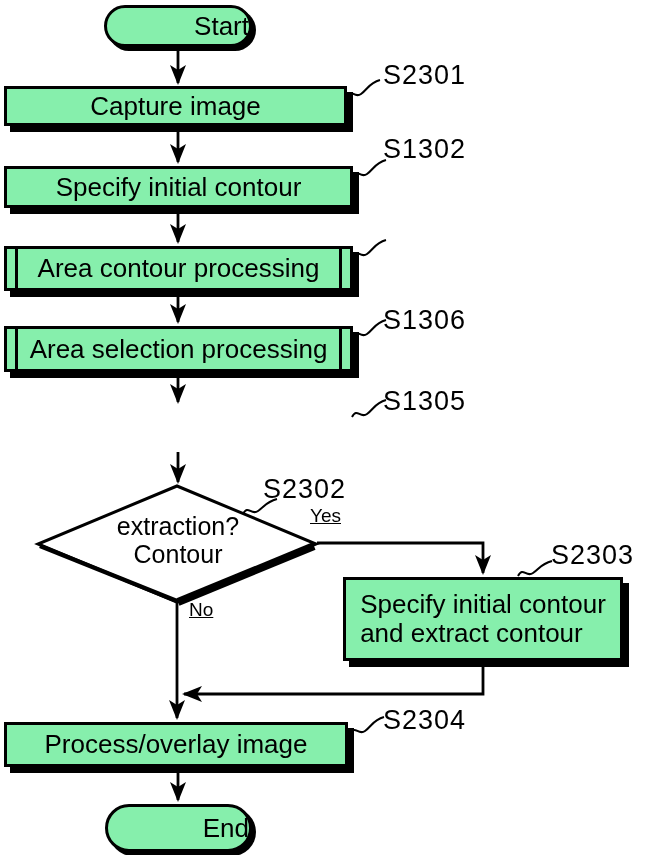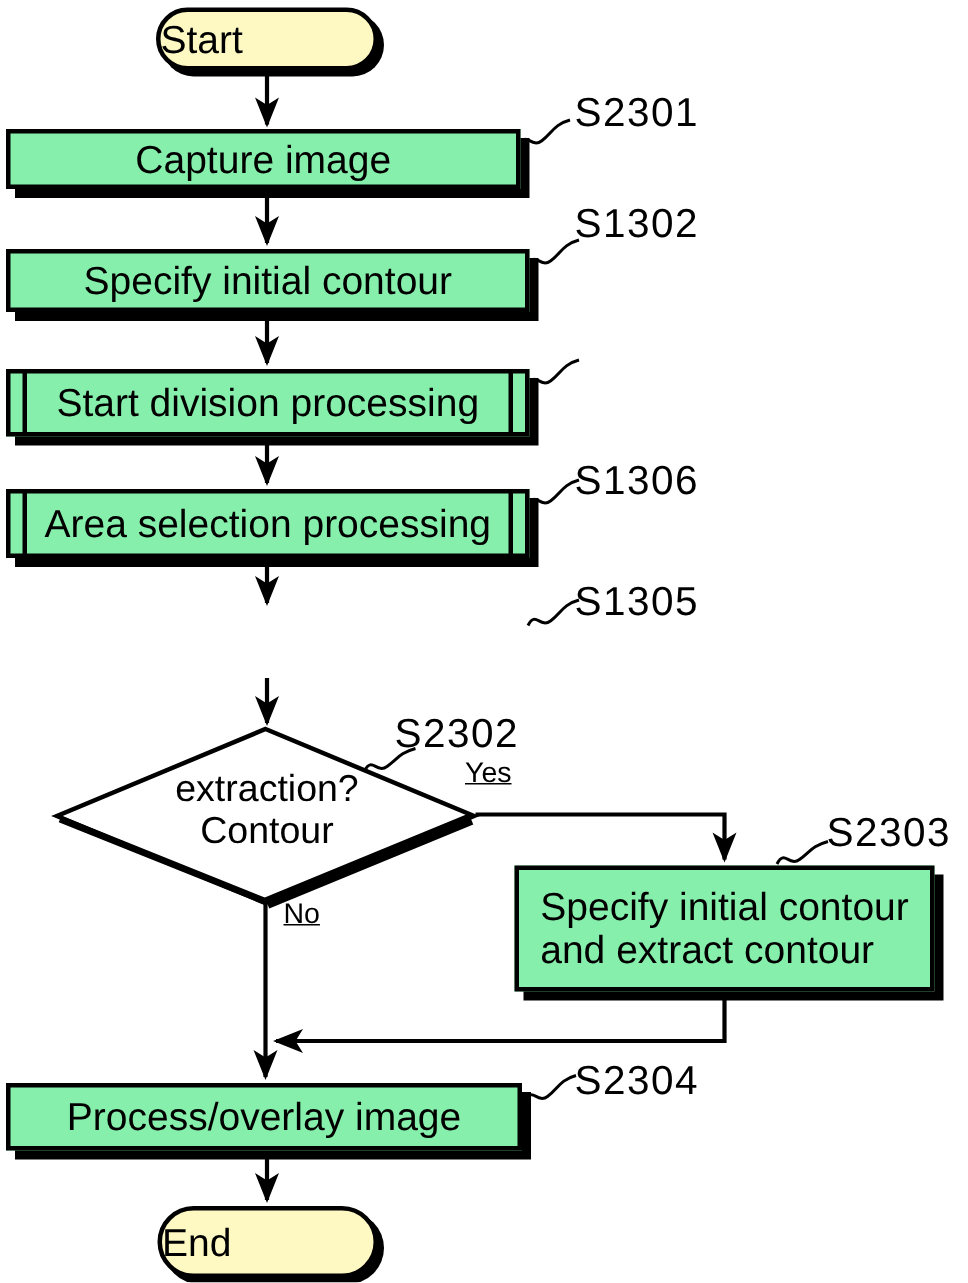--- a/index.html
+++ b/index.html
@@ -9,23 +9,23 @@
     font-family:"Liberation Sans", sans-serif; color:#000; overflow:hidden;
   }
   .overlay { position:absolute; left:0; top:0; width:645px; height:855px; }
   .box {
     position:absolute; background:#86efac; border:3px solid #000;
     box-shadow:6px 6px 0 #000;
     display:flex; align-items:center; justify-content:center;
     font-size:26px; line-height:1.1; text-align:center;
   }
   .terminal {
-    position:absolute; background:#fef9c3; border:3px solid #000;
+    position:absolute; background:#86efac; border:3px solid #000;
     border-radius:26px; box-shadow:4px 4px 0 #000;
-    display:flex; align-items:center; justify-content:flex-start;
+    display:flex; align-items:center; justify-content:flex-end;
     font-size:26px;
   }
   .sidebars {
     position:absolute; left:8px; right:8px; top:-1px; bottom:-1px;
     border-left:3px solid #000; border-right:3px solid #000;
     pointer-events:none;
   }
   .box-label { position:relative; padding:0 14px; }
   .multiline { text-align:left; padding:0 10px; }
   .multiline span { display:block; line-height:29px; }
@@ -90,21 +90,21 @@
   <div class="box" style="left:4px; top:86px; width:343px; height:40px;">
     <span class="box-label">Capture image</span>
   </div>
 
   <div class="box" style="left:4px; top:166px; width:349px; height:42px;">
     <span class="box-label">Specify initial contour</span>
   </div>
 
   <div class="box" style="left:4px; top:246px; width:349px; height:45px;">
     <span class="sidebars"></span>
-    <span class="box-label">Start division processing</span>
+    <span class="box-label">Area contour processing</span>
   </div>
 
   <div class="box" style="left:4px; top:326px; width:349px; height:46px;">
     <span class="sidebars"></span>
     <span class="box-label">Area selection processing</span>
   </div>
 
 
   <div class="box" style="left:343px; top:577px; width:280px; height:84px;">
     <div class="multiline">

